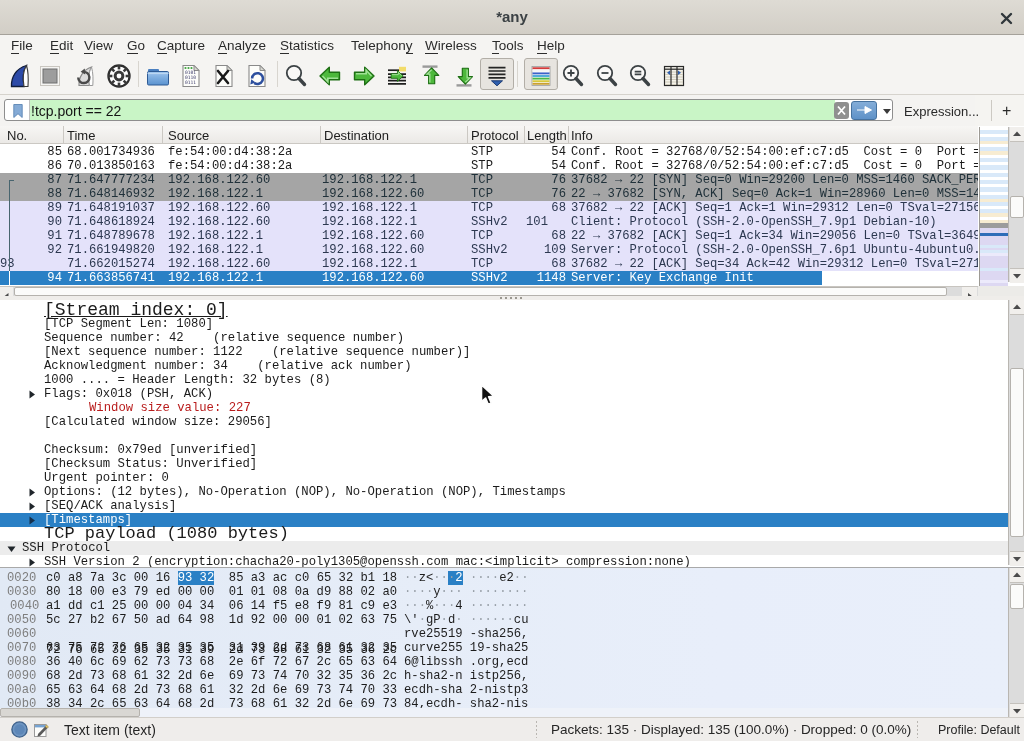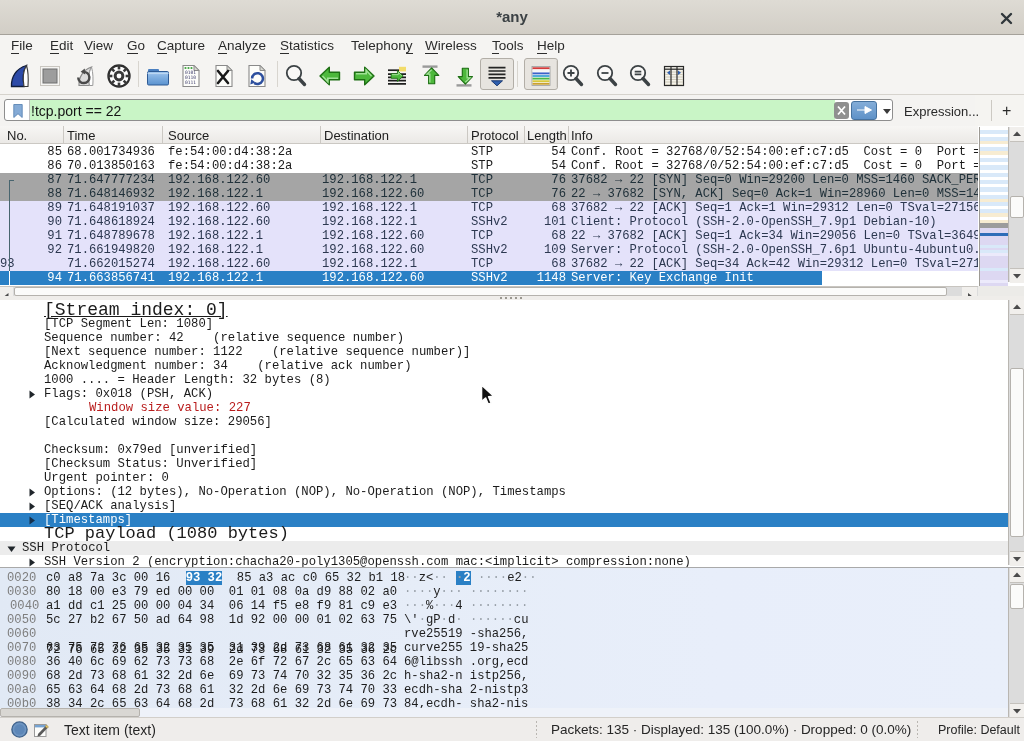--- a/index.html
+++ b/index.html
@@ -274,21 +274,21 @@
 <span style="left:471px;">TCP</span>
 <span style="left:508px;width:58px;text-align:right;display:inline-block;">68</span>
 <span style="left:571px;">37682 → 22 [ACK] Seq=1 Ack=1 Win=29312 Len=0 TSval=2715669</span>
 </div>
 <div class="row mono abs" style="left:0;top:89px;width:978px;height:14px;background:#e4e2fa;color:#2c3850;font-size:12.2px;overflow:hidden;">
 <span style="left:0;width:62px;text-align:right;display:inline-block;">90</span>
 <span style="left:67px;">71.648618924</span>
 <span style="left:168px;">192.168.122.60</span>
 <span style="left:322px;">192.168.122.1</span>
 <span style="left:471px;">SSHv2</span>
-<span style="left:508px;width:58px;text-align:right;display:inline-block;">101</span>
+<span style="left:508px;width:58px;text-align:center;display:inline-block;">101</span>
 <span style="left:571px;">Client: Protocol (SSH-2.0-OpenSSH_7.9p1 Debian-10)</span>
 </div>
 <div class="row mono abs" style="left:0;top:103px;width:978px;height:14px;background:#e4e2fa;color:#2c3850;font-size:12.2px;overflow:hidden;">
 <span style="left:0;width:62px;text-align:right;display:inline-block;">91</span>
 <span style="left:67px;">71.648789678</span>
 <span style="left:168px;">192.168.122.1</span>
 <span style="left:322px;">192.168.122.60</span>
 <span style="left:471px;">TCP</span>
 <span style="left:508px;width:58px;text-align:right;display:inline-block;">68</span>
 <span style="left:571px;">22 → 37682 [ACK] Seq=1 Ack=34 Win=29056 Len=0 TSval=36495</span>
@@ -434,21 +434,21 @@
 <div class="abs" style="left:1008px;top:300px;width:16px;height:265px;background:#dcdcdc;border-left:1px solid #b9b6b1;box-sizing:border-box;">
     <div class="abs" style="left:1px;top:0;width:14px;height:14px;background:#f1efec;border-bottom:1px solid #c4c1bc;"><svg width="14" height="14" viewBox="0 0 14 14">
         <path d="M3 9 L7 4.5 L11 9 z" fill="#4a4a4a"></path>
       </svg></div>
     <div class="abs" style="left:1px;top:251px;width:14px;height:14px;background:#f1efec;border-top:1px solid #c4c1bc;"><svg width="14" height="14" viewBox="0 0 14 14">
         <path d="M3 5 L7 9.5 L11 5 z" fill="#4a4a4a"></path>
       </svg></div>
     <div class="abs" style="left:1px;top:68px;width:14px;height:169px;background:#fbfbfa;border:1px solid #b5b2ad;border-radius:2px;box-sizing:border-box;"></div>
   </div>
 <div class="abs" style="left:0;top:567px;width:1024px;height:150px;border-top:1px solid #a9a9a9;box-sizing:border-box;background:linear-gradient(90deg,#e1e9f5 0,#e6edf8 420px,#e8eefa 720px,#e9effa 1008px);overflow:hidden;">
-<style>.hx i{font-style:normal;color:#98a0a8;} .hx b{font-weight:bold;background:#2a80c5;color:#fff;margin-left:8px;}</style>
+<style>.hx i{font-style:normal;color:#98a0a8;} .hx b{font-weight:normal;background:#2a80c5;color:#fff;}</style>
 <div class="abs mono hx" style="left:0;top:3px;height:14px;font-size:12.2px;line-height:14px;color:#1d1d1d;">
 <span class="abs" style="left:7px;top:0;color:#7e7e7e;">0020</span>
 <span class="abs" style="left:46px;top:0;">c0 a8 7a 3c 00 16 <b>93 32</b>  85 a3 ac c0 65 32 b1 18</span>
 <span class="abs" style="left:404px;top:0;"><i>··</i>z&lt;<i>··</i><b><i>·</i>2</b> <i>····</i>e2<i>··</i></span>
 </div>
 <div class="abs mono hx" style="left:0;top:17px;height:14px;font-size:12.2px;line-height:14px;color:#1d1d1d;">
 <span class="abs" style="left:7px;top:0;color:#7e7e7e;">0030</span>
 <span class="abs" style="left:46px;top:0;">80 18 00 e3 79 ed 00 00  01 01 08 0a d9 88 02 a0</span>
 <span class="abs" style="left:404px;top:0;"><i>····</i>y<i>···</i> <i>········</i></span>
 </div>

